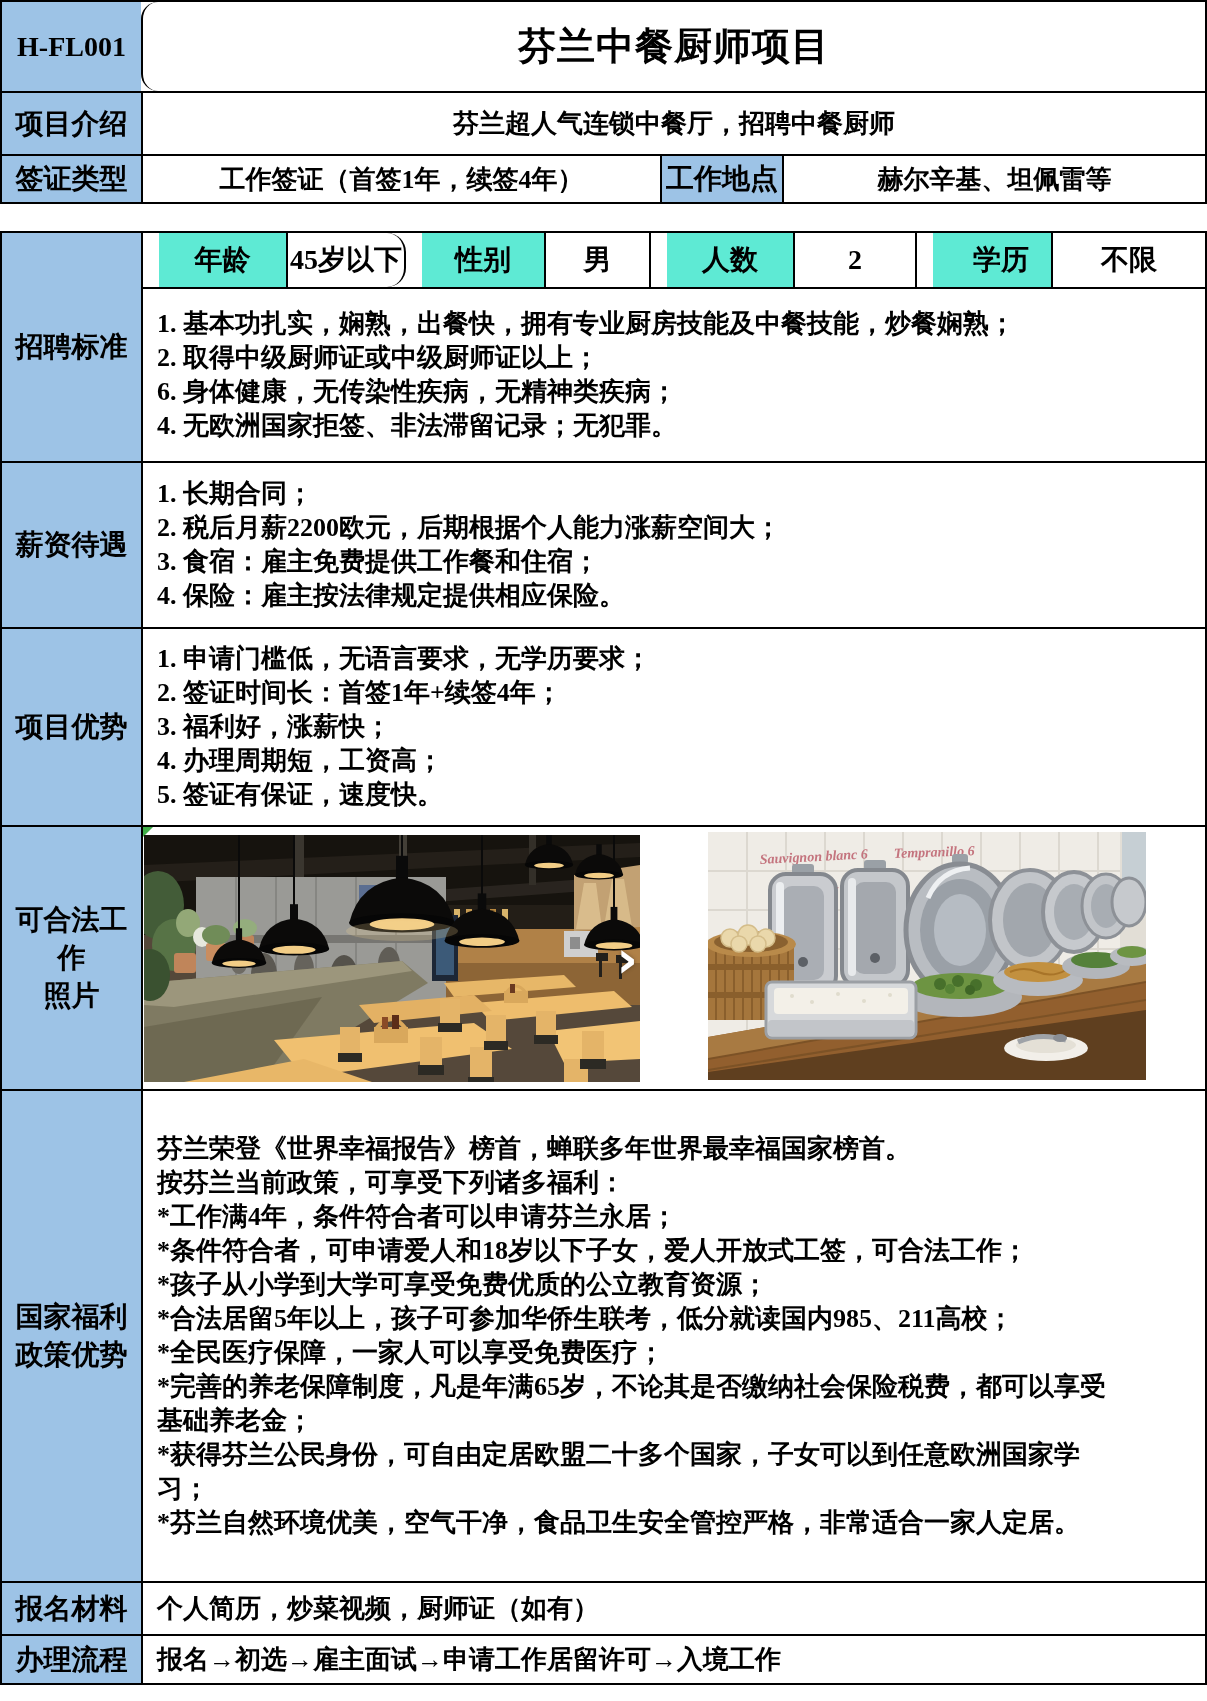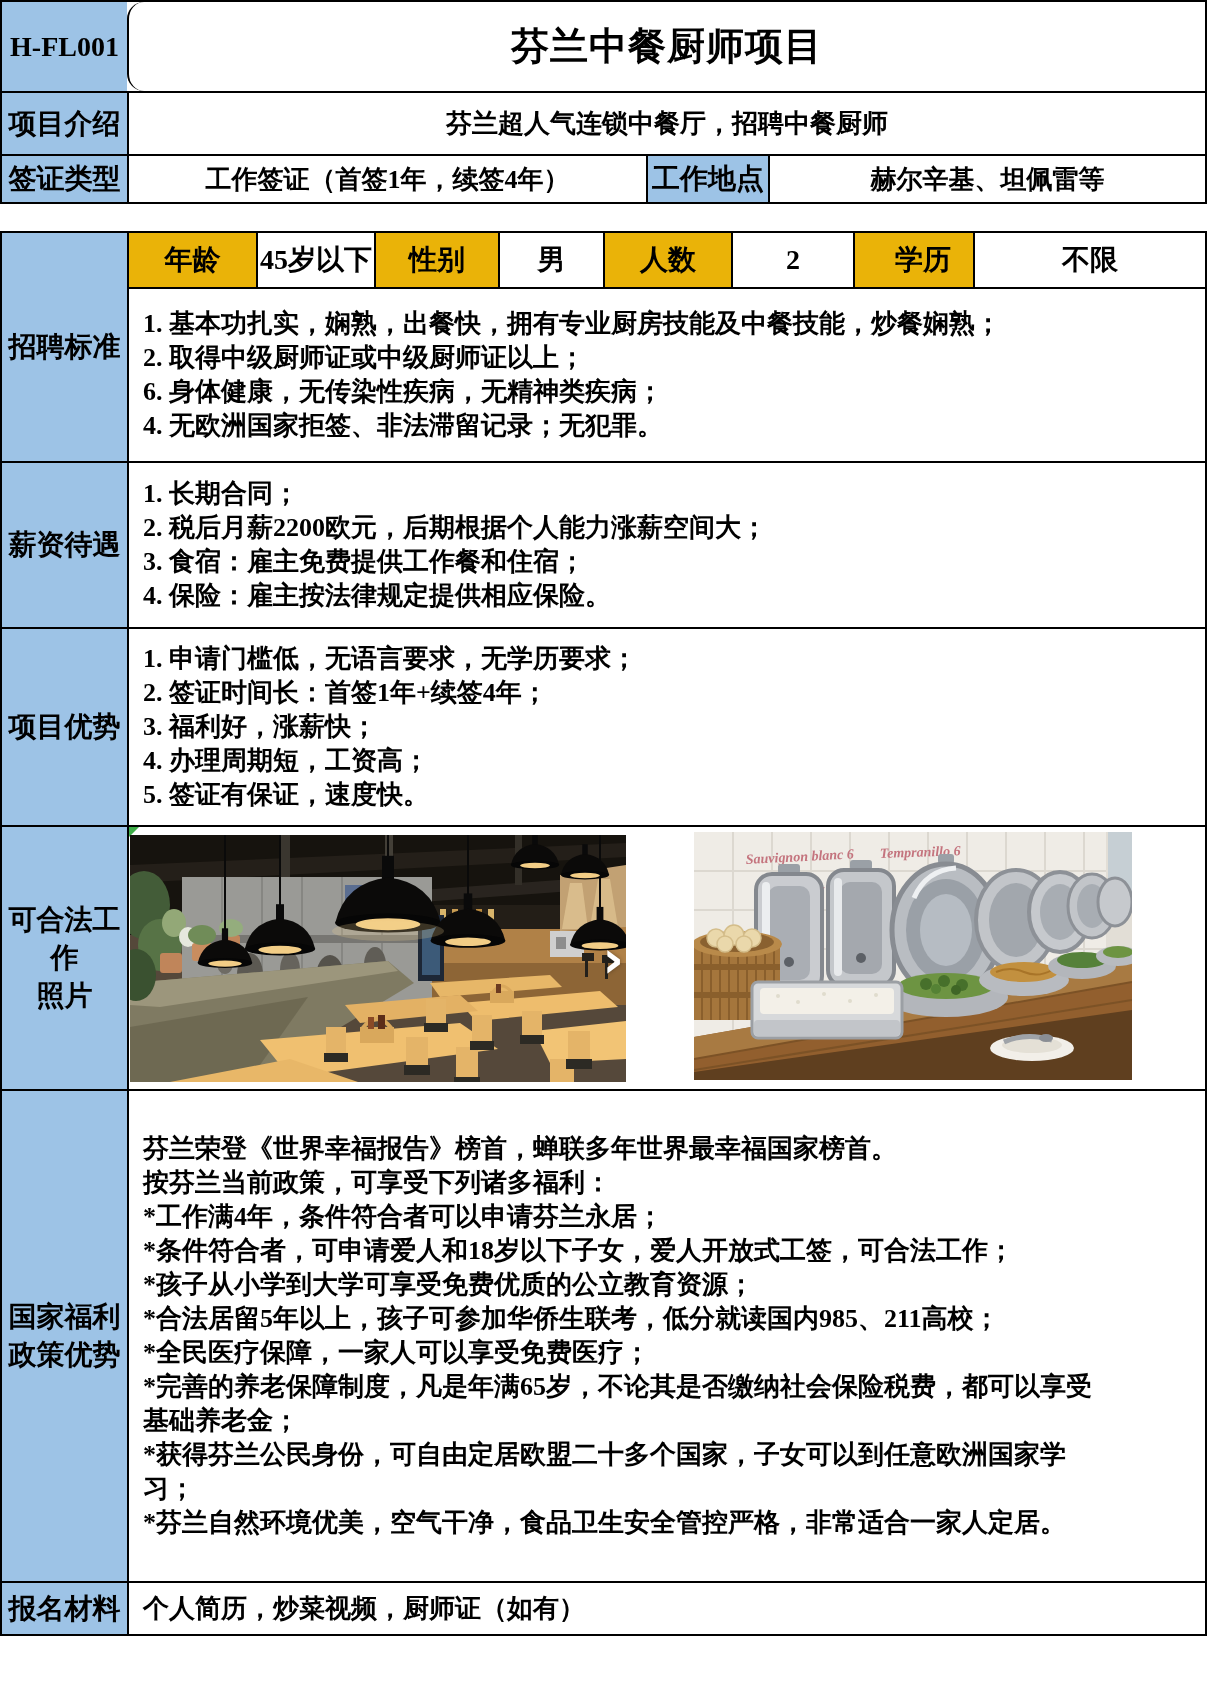--- a/index.html
+++ b/index.html
@@ -16,21 +16,21 @@
   .tbl{ border:2px solid #000; background:#fff; }
   .row{ display:flex; }
   .row + .row{ border-top:2px solid #000; }
   .cell{
     display:flex; align-items:center; justify-content:center;
     border-left:2px solid #000;
     overflow:hidden;
   }
   .cell:first-child{ border-left:none; }
   .lbl{
-    width:125px; flex:none;
+    width:139px; flex:none;
     background:#9DC3E6;
     font-size:28px; line-height:38px;
     text-align:center;
     flex-direction:column;
   }
   .val{ flex:1; font-size:26px; }
   .title-cell{ flex:1; font-size:38px; letter-spacing:1px;border-radius:17px; }
   .gap{ height:27px; background:#fff; }
 
   .body-cell{
@@ -40,22 +40,22 @@
     justify-content:flex-start;
     padding:0;
   }
   .req-strip{
     display:flex; height:56px; flex:none;
     border-bottom:2px solid #000;
     font-size:28px;
   }
   .pair{ display:flex; }
   .pair > div{ display:flex; align-items:center; justify-content:center; border-right:2px solid #000; }
-  .pair .k{ background:#eab308; }
-  .pair:nth-child(1) .k{ width:129px; } .pair:nth-child(1) .v{ width:118px; }
+  .pair .k{ background:#5eead4;margin-left:16px; }
+  .pair:nth-child(1) .k{ width:129px; } .pair:nth-child(1) .v{ width:118px;border-radius:19px; }
   .pair:nth-child(2) .k{ width:124px;text-align:right; } .pair:nth-child(2) .v{ width:105px; }
   .pair:nth-child(3) .k{ width:128px; } .pair:nth-child(3) .v{ width:122px; }
   .pair:nth-child(4) .k{ width:120px;padding-left:18px; }
   .pair:nth-child(4){ flex:1; }
   .pair:nth-child(4) .v{ flex:1; border-right:none; }
 
   .text-block{
     flex:1;
     display:flex; flex-direction:column; justify-content:center;
     padding-left:14px;
@@ -422,15 +422,23 @@
 
     <div class="row" style="height:53px">
       <div class="cell lbl">报名材料</div>
       <div class="cell body-cell">
         <div class="text-block">
           <div class="tline">个人简历，炒菜视频，厨师证（如有）</div>
         </div>
       </div>
     </div>
 
+    <div class="row" style="height:49px">
+      <div class="cell lbl">办理流程</div>
+      <div class="cell body-cell">
+        <div class="text-block">
+          <div class="tline">报名→初选→雇主面试→申请工作居留许可→入境工作</div>
+        </div>
+      </div>
+    </div>
 
   </div>
 </div>
 
 </body></html>

